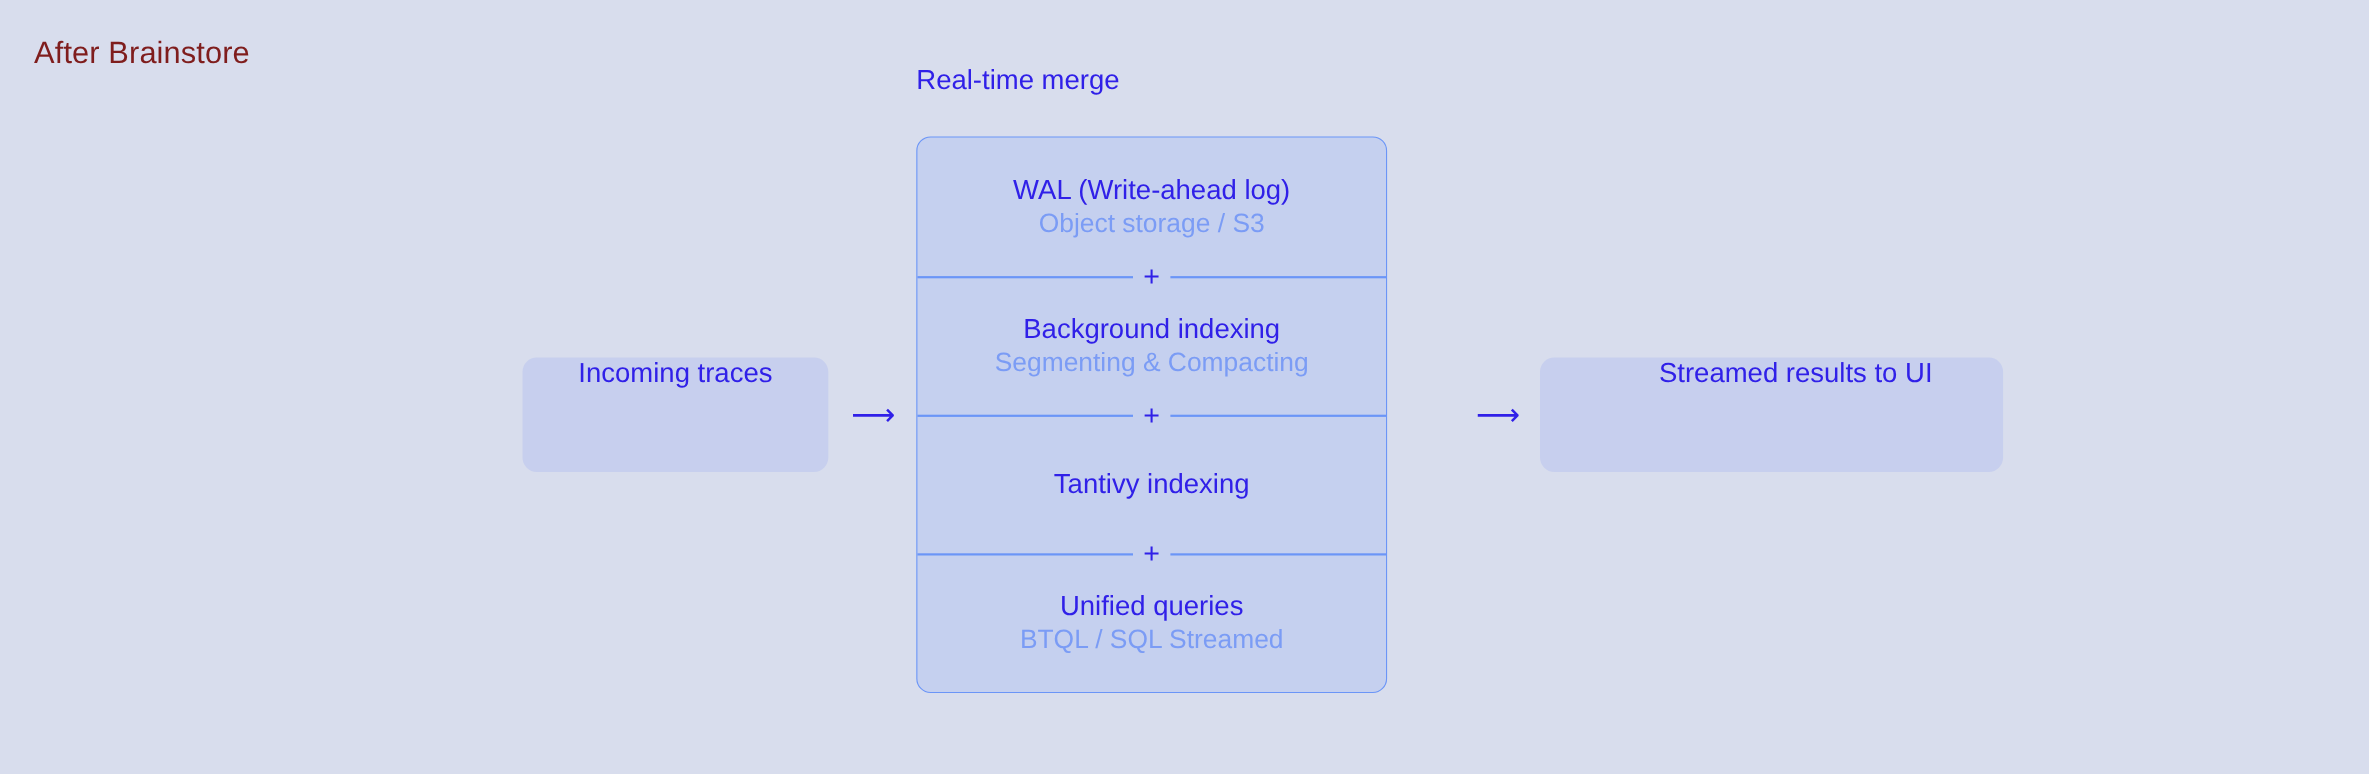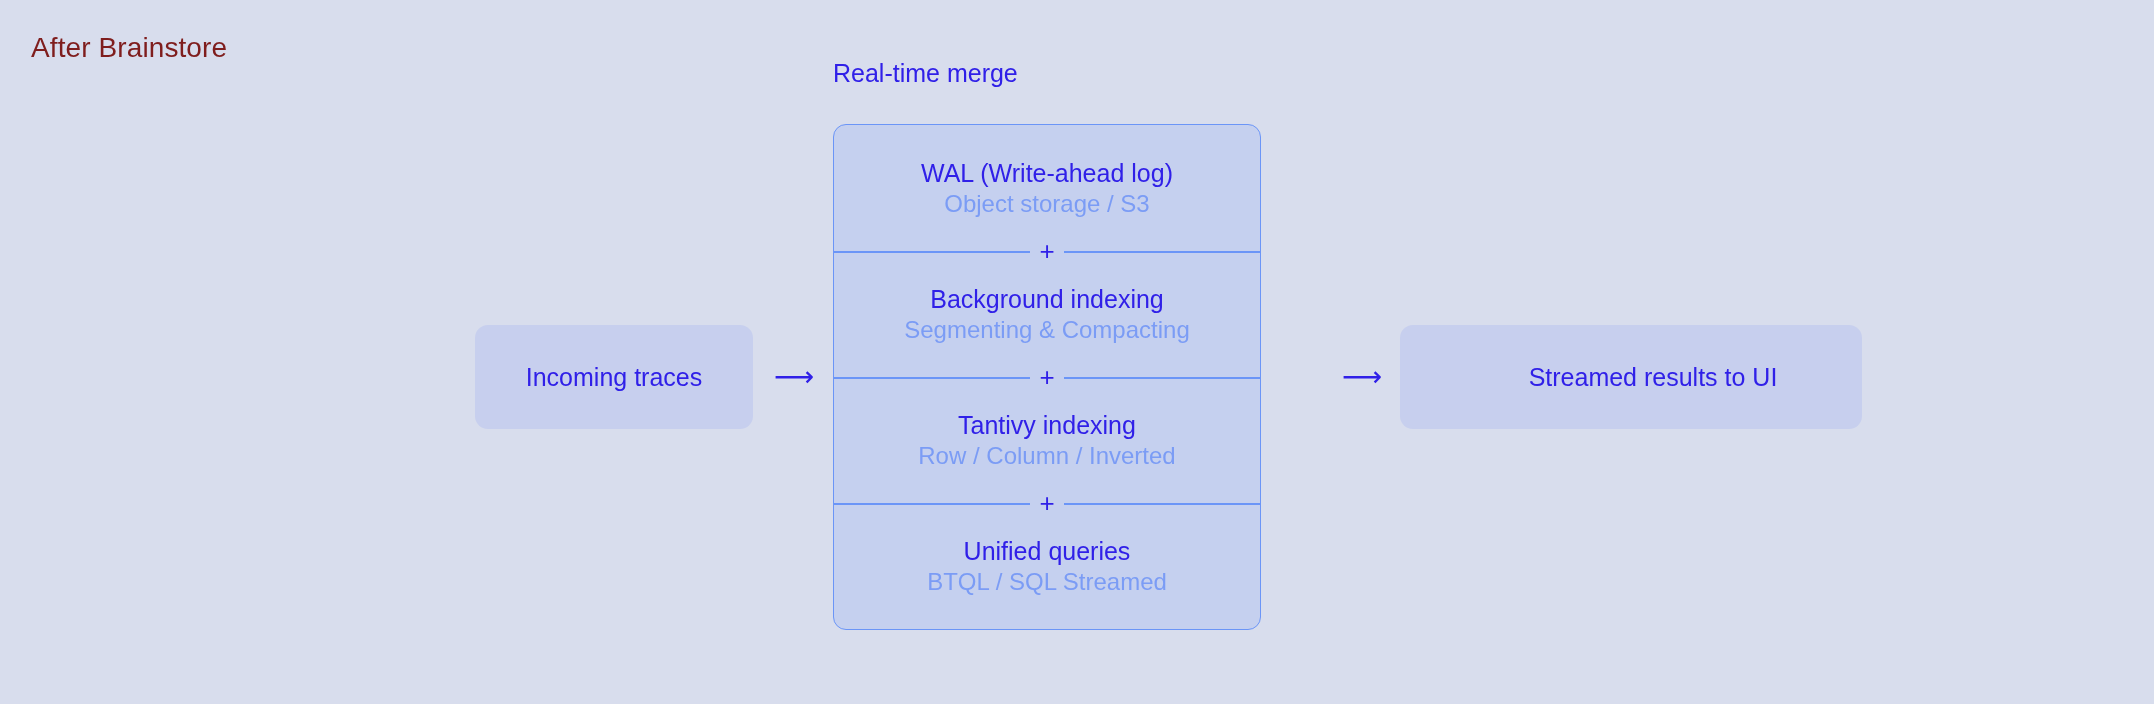--- a/index.html
+++ b/index.html
@@ -104,36 +104,36 @@
     font-family: "Liberation Sans", sans-serif;
   }
 
   
   .side-box {
     position: absolute;
     box-sizing: border-box;
     background: #c7cfee;
     border-radius: 13px;
     display: flex;
-    align-items: center;
+    align-items: flex-start;
     justify-content: center;
     font-size: 25px;
     color: #3020e8;
     white-space: nowrap;
   }
   .side-box.left {
     left: 475px;
     top: 325px;
     width: 278px;
     height: 104px;
   }
   .side-box.right {
     left: 1400px;
     top: 325px;
-    width: 462px;
+    width: 421px;
     height: 104px;
     padding-left: 44px;
   }
 
   
   .flow-arrow {
     position: absolute;
     top: 362px;
     height: 30px;
     display: flex;
@@ -178,21 +178,20 @@
       <div class="row-sub">Segmenting &amp; Compacting</div>
       <div class="row-divider">
         <div class="rule"></div>
         <div class="plus">+</div>
         <div class="rule"></div>
       </div>
     </div>
 
     <div class="stack-row">
       <div class="row-title">Tantivy indexing</div>
-      <div class="row-sub">Row / Column / Inverted</div>
       <div class="row-divider">
         <div class="rule"></div>
         <div class="plus">+</div>
         <div class="rule"></div>
       </div>
     </div>
 
     <div class="stack-row">
       <div class="row-title">Unified queries</div>
       <div class="row-sub">BTQL / SQL Streamed</div>

